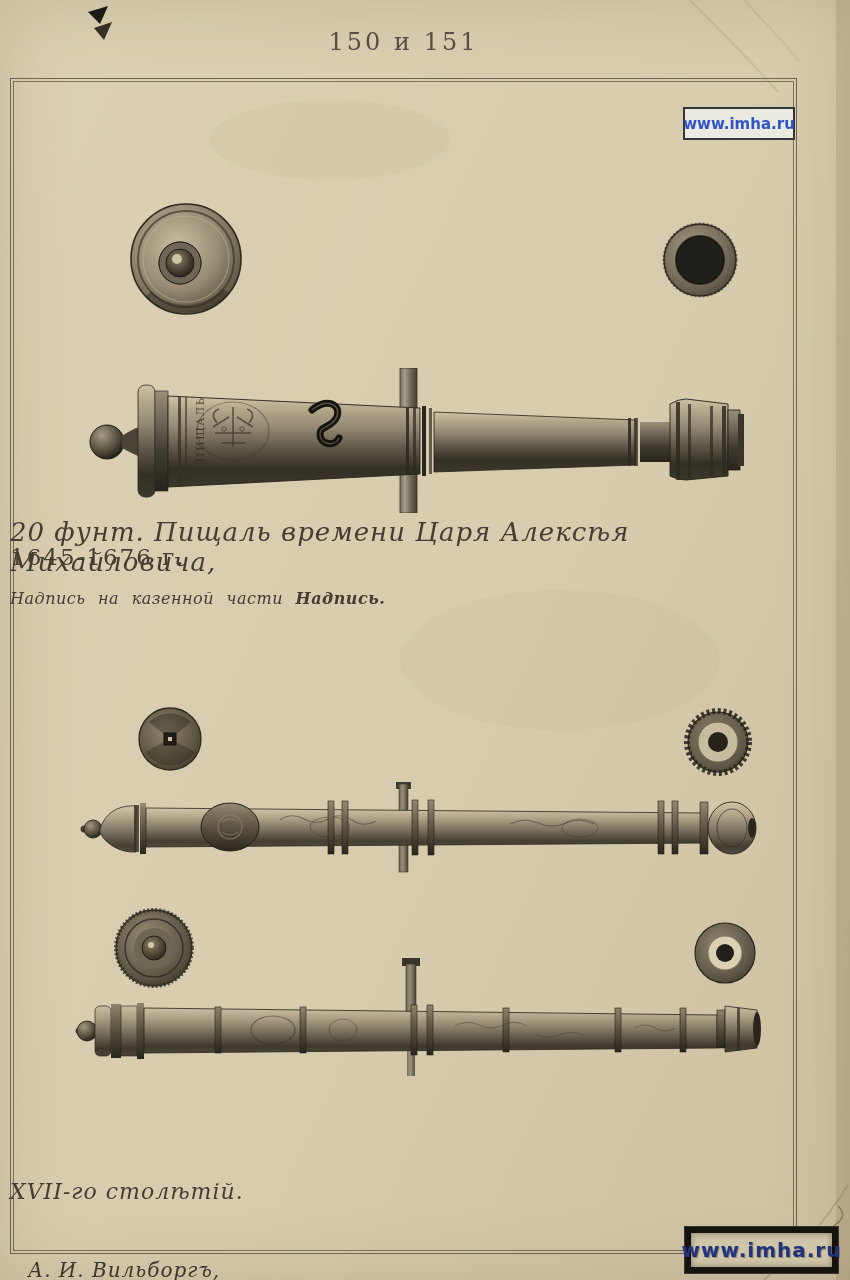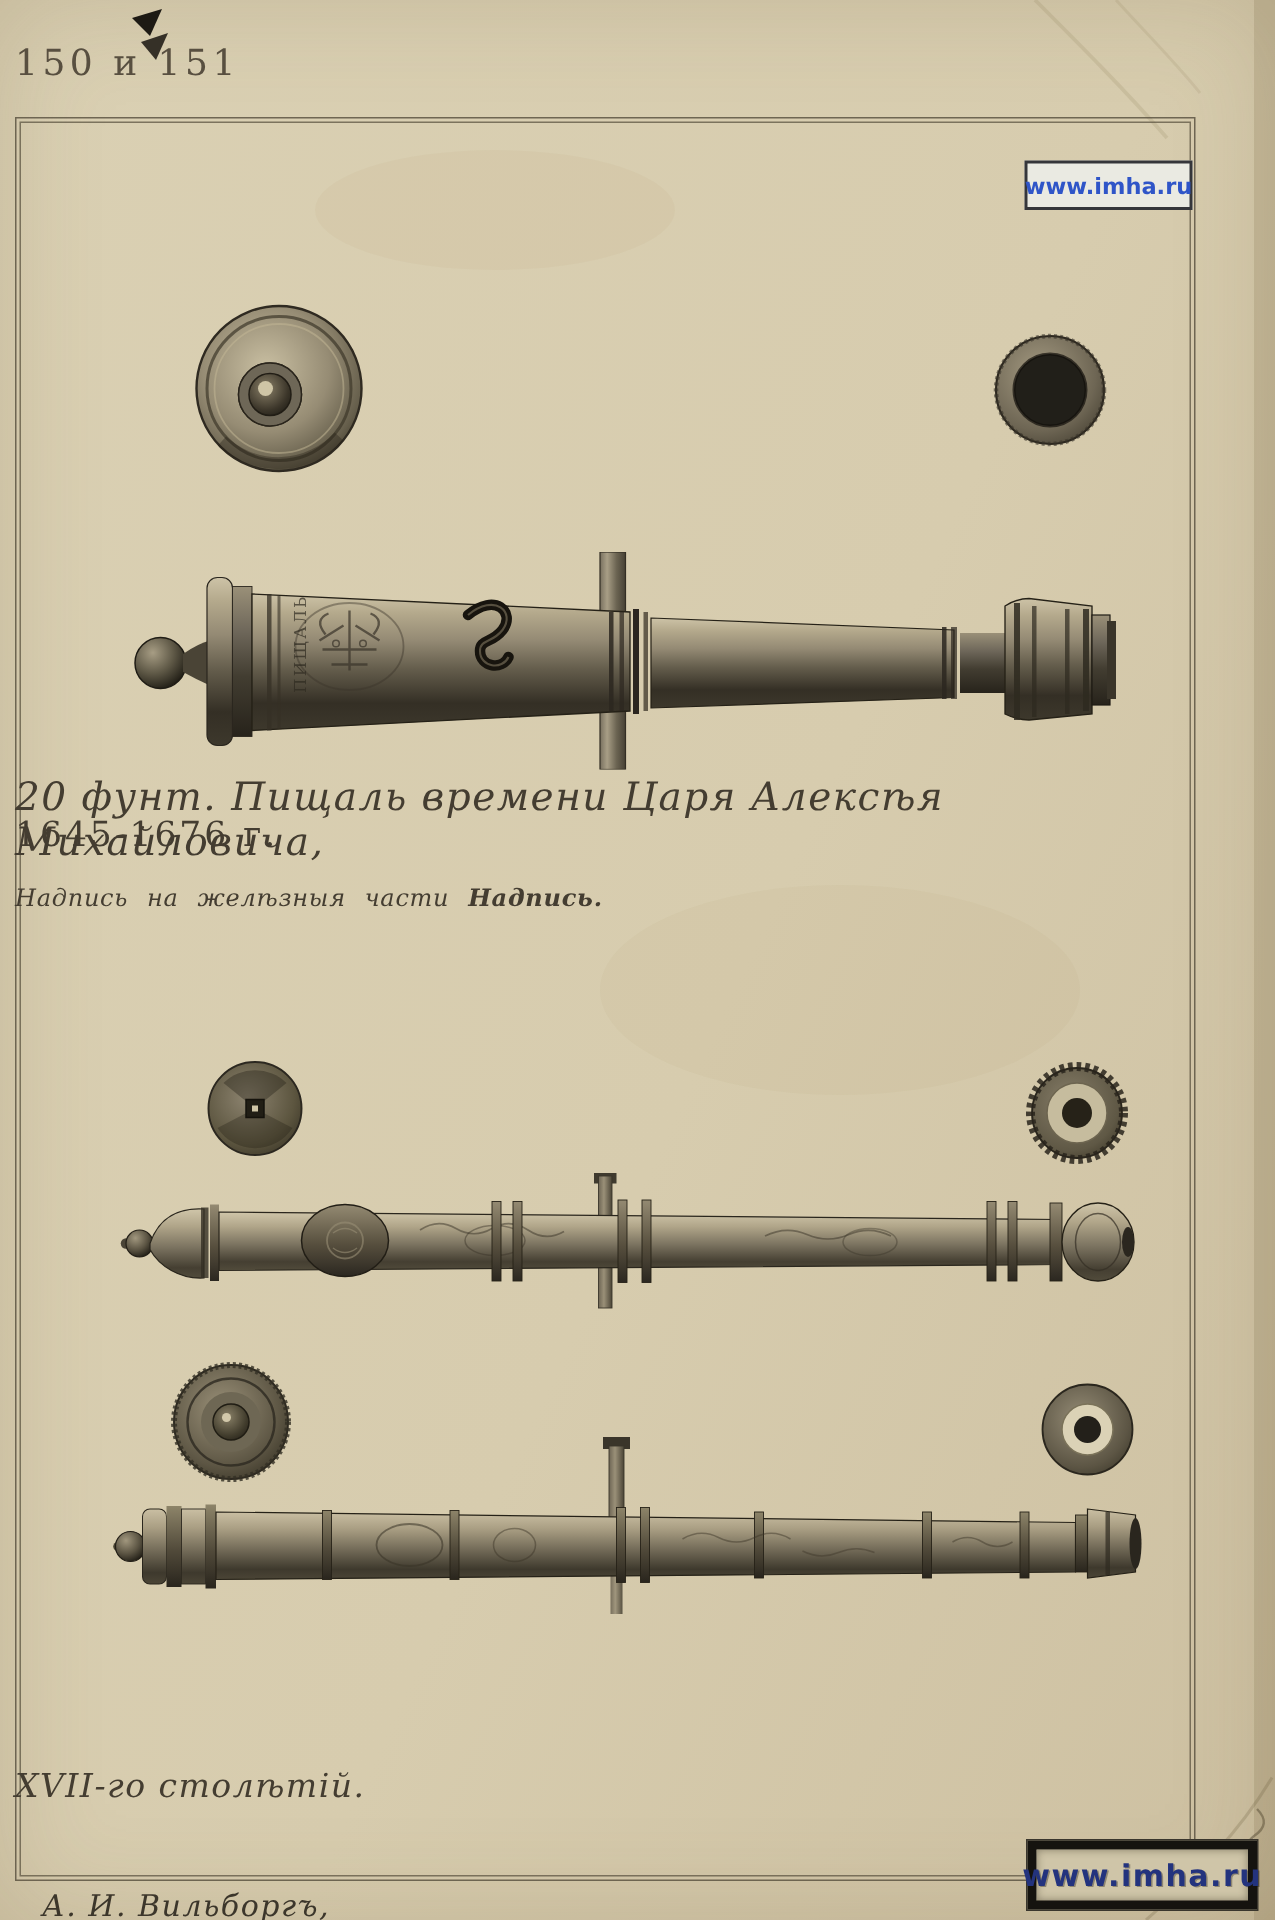--- a/index.html
+++ b/index.html
@@ -5,21 +5,21 @@
   html,body{margin:0;padding:0;}
   body{font-family:"DejaVu Serif", serif;}
   #page{
     position:relative; width:850px; height:1280px; overflow:hidden;
     background:linear-gradient(115deg,#dad0b3 0%, #d7ccae 55%, #cdc0a1 100%);
     box-shadow:inset 0 0 70px rgba(110,92,55,.20);
   }
   .abs{position:absolute;}
   
   #header-number{
-    left:10px; top:28px; width:787px; text-align:left;
+    left:10px; top:28px; width:787px; text-align:center;
     font-size:24px; letter-spacing:3px; color:#584f40;
   }
   
   #plate-frame{
     left:10px; top:78px; width:785px; height:1174px;
     border:1.5px solid rgba(92,84,66,.85);
   }
   #plate-frame-inner{
     position:absolute; left:2px; top:2px; right:2px; bottom:2px;
     border:1px solid rgba(92,84,66,.75);
@@ -182,21 +182,21 @@
     <rect x="588" y="34" width="4" height="78" fill="#2e2a20" opacity=".85"></rect>
     <rect x="600" y="36" width="3" height="74" fill="#2e2a20" opacity=".7"></rect>
     <rect x="622" y="38" width="3" height="70" fill="#2e2a20" opacity=".7"></rect>
     <rect x="634" y="38" width="4" height="68" fill="#2e2a20" opacity=".85"></rect>
     <rect x="640" y="42" width="12" height="60" fill="url(#m1d)" stroke="#1f1c14" stroke-width=".8"></rect>
     <rect x="650" y="46" width="6" height="52" fill="#3a352a"></rect>
   </svg>
 
   <div id="cap1-l1" class="abs caption">20 фунт. Пищаль времени Царя Алексѣя Михайловича,</div>
   <div id="cap1-l2" class="abs caption">1645-1676 г.</div>
-  <div id="cap1-l3" class="abs caption"><span>Надпись на желѣзныя части </span><b>Надпись.</b></div>
+  <div id="cap1-l3" class="abs caption"><span>Надпись на казенной части </span><b>Надпись.</b></div>
 
   <svg class="abs" style="left:135px;top:704px;" width="70" height="70" viewBox="0 0 70 70">
     <defs>
       <radialGradient id="f2a" cx="42%" cy="38%" r="72%">
         <stop offset="0%" stop-color="#8d8470"></stop>
           <stop offset="70%" stop-color="#5c553f"></stop>
         <stop offset="100%" stop-color="#3c3728"></stop>
       </radialGradient>
     </defs>
     <circle cx="35" cy="35" r="31" fill="url(#f2a)" stroke="#2c2820" stroke-width="1.3"></circle>

